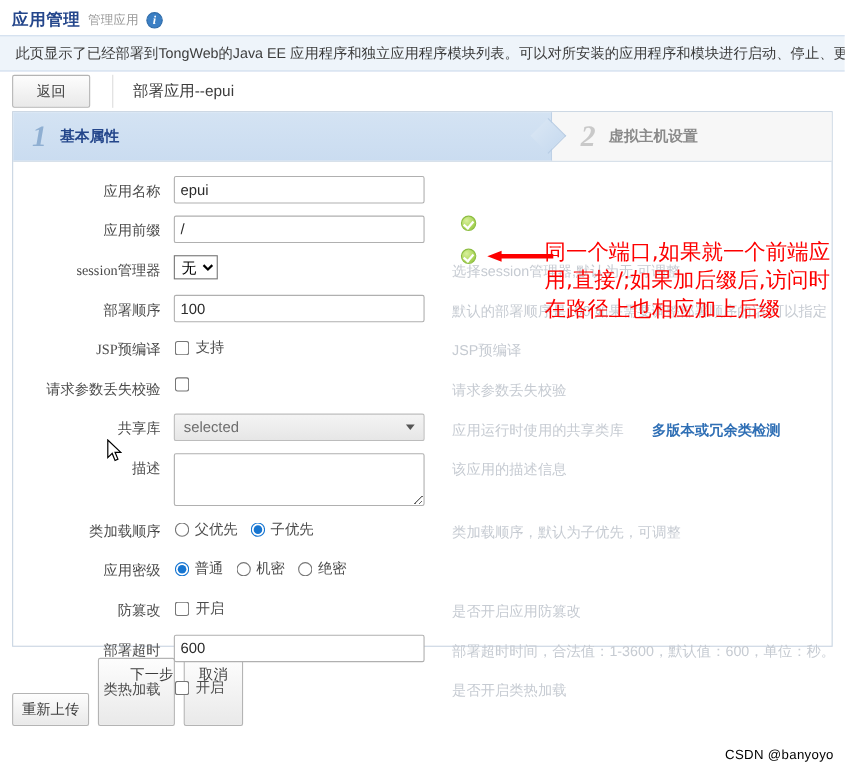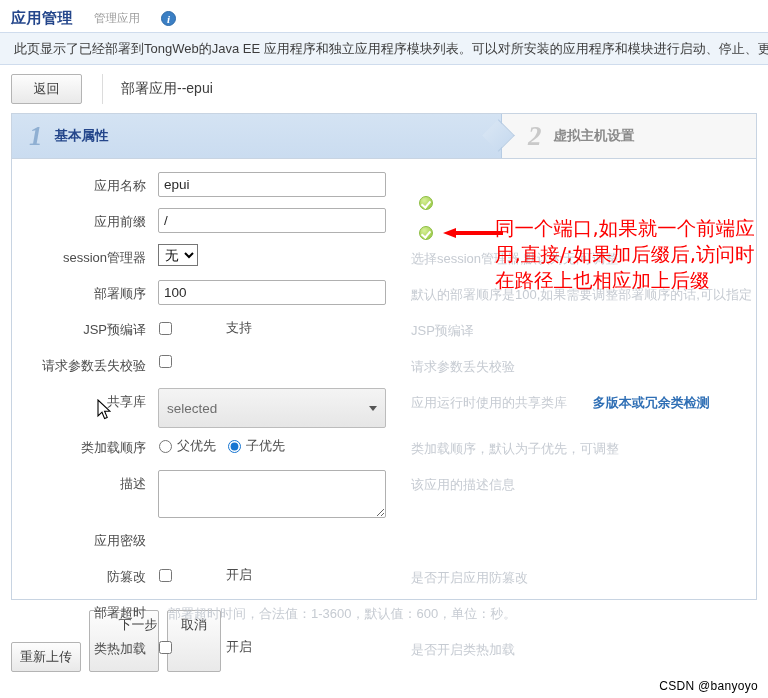--- a/index.html
+++ b/index.html
@@ -18,21 +18,21 @@
     -webkit-font-smoothing: antialiased;
   }
 
   
   .page-head {
     height: 32px;
     padding: 4px 0 0 11px;
     box-sizing: border-box;
     display: flex;
     align-items: center;
-    gap: 21px;
+    gap: 7px;
     border-radius: 12px;
   }
   .page-head .title {
     font-size: 15px;
     font-weight: bold;
     color: #24468b;
     letter-spacing: .5px;
   }
   .page-head .subtitle {
     font-size: 11.5px;
@@ -67,21 +67,21 @@
     overflow: hidden;
     white-space: nowrap;
   }
   .desc-bar span {
     font-size: 13px;
     color: #3c3c3c;
   }
 
   
   .toolbar {
-    height: 48px;
+    height: 36px;
     display: flex;
     align-items: center;
     padding-left: 11px;
     box-sizing: border-box;
   }
   .btn {
     font-family: "Liberation Sans", sans-serif;
     font-size: 13px;
     color: #3c3c3c;
     background: linear-gradient(to bottom, #fdfdfd 0%, #f2f2f2 55%, #e9e9e9 100%);
@@ -179,20 +179,21 @@
   }
   .lab {
     width: 146px;
     text-align: right;
     padding-right: 12px;
     font-size: 13px;
     color: #4c4c4c;
     box-sizing: border-box;
     padding-top: 5px;
     flex: none;
+    font-family: Liberation Serif, serif;
   }
   .ctl {
     width: 243px;
     flex: none;
   }
   .hint {
     flex: 1;
     font-size: 13px;
     color: #c6cbd2;
     padding-top: 6px;
@@ -223,21 +224,21 @@
     font-family: "Liberation Sans", sans-serif;
     font-size: 13.5px;
     height: 22px;
     padding: 0 2px;
     border: 1px solid #767676;
     background: #fff;
     color: #000;
   }
   .fakesel {
     width: 228px;
-    height: 40px;
+    height: 25px;
     border: 1px solid #bcbcbc;
     border-radius: 2px;
     background: linear-gradient(to bottom, #f4f4f4, #e6e6e6);
     display: flex;
     align-items: center;
     justify-content: space-between;
     padding: 0 8px;
     box-sizing: border-box;
     font-size: 13.5px;
     color: #6e6e6e;
@@ -248,21 +249,20 @@
     border-left: 4px solid transparent;
     border-right: 4px solid transparent;
     border-top: 5px solid #555;
   }
   .cbwrap {
     display: flex;
     align-items: center;
     padding-top: 3px;
     font-size: 13px;
     color: #4c4c4c;
-    gap: 48px;
   }
   input[type=checkbox] {
     width: 13px; height: 13px;
     margin: 0 6px 0 1px;
     cursor: pointer;
   }
   .radios {
     display: flex;
     align-items: center;
     padding-top: 3px;
@@ -461,57 +461,70 @@
           <span class="caret"></span>
         </div>
       </div>
       <div class="hint">
         <span>应用运行时使用的共享类库</span>
         <span class="lnk">多版本或冗余类检测</span>
       </div>
     </div>
 
     <div class="row">
+      <div class="lab">描述</div>
+      <div class="ctl">
+        <textarea class="area" style=""></textarea>
+      </div>
+      <div class="hint">该应用的描述信息</div>
+    </div>
+
+    <div class="row">
       <div class="lab">类加载顺序</div>
       <div class="ctl">
         <div class="radios">
           <input type="radio" name="clo" style="">
           <span>父优先</span>
           <input type="radio" name="clo" checked="" style="">
           <span>子优先</span>
         </div>
       </div>
       <div class="hint">类加载顺序，默认为子优先，可调整</div>
     </div>
 
     <div class="row">
-      <div class="lab">描述</div>
-      <div class="ctl">
-        <textarea class="area" style=""></textarea>
-      </div>
-      <div class="hint">该应用的描述信息</div>
-    </div>
-
-    <div class="row">
       <div class="lab">应用密级</div>
+      <div class="ctl">
+        <div class="radios">
+          <input type="radio" name="sec" checked="" style="">
+          <span>普通</span>
+          <input type="radio" name="sec" style="">
+          <span>机密</span>
+          <input type="radio" name="sec" style="">
+          <span>绝密</span>
+        </div>
+      </div>
     </div>
 
     <div class="row">
       <div class="lab">防篡改</div>
       <div class="ctl">
         <label class="cbwrap">
           <input type="checkbox" style="">
           <span>开启</span>
         </label>
       </div>
       <div class="hint">是否开启应用防篡改</div>
     </div>
 
     <div class="row">
       <div class="lab">部署超时</div>
+      <div class="ctl">
+        <input class="txt" type="text" value="600" style="">
+      </div>
       <div class="hint">部署超时时间，合法值：1-3600，默认值：600，单位：秒。</div>
     </div>
 
     <div class="row">
       <div class="lab">类热加载</div>
       <div class="ctl">
         <label class="cbwrap">
           <input type="checkbox" style="">
           <span>开启</span>
         </label>

